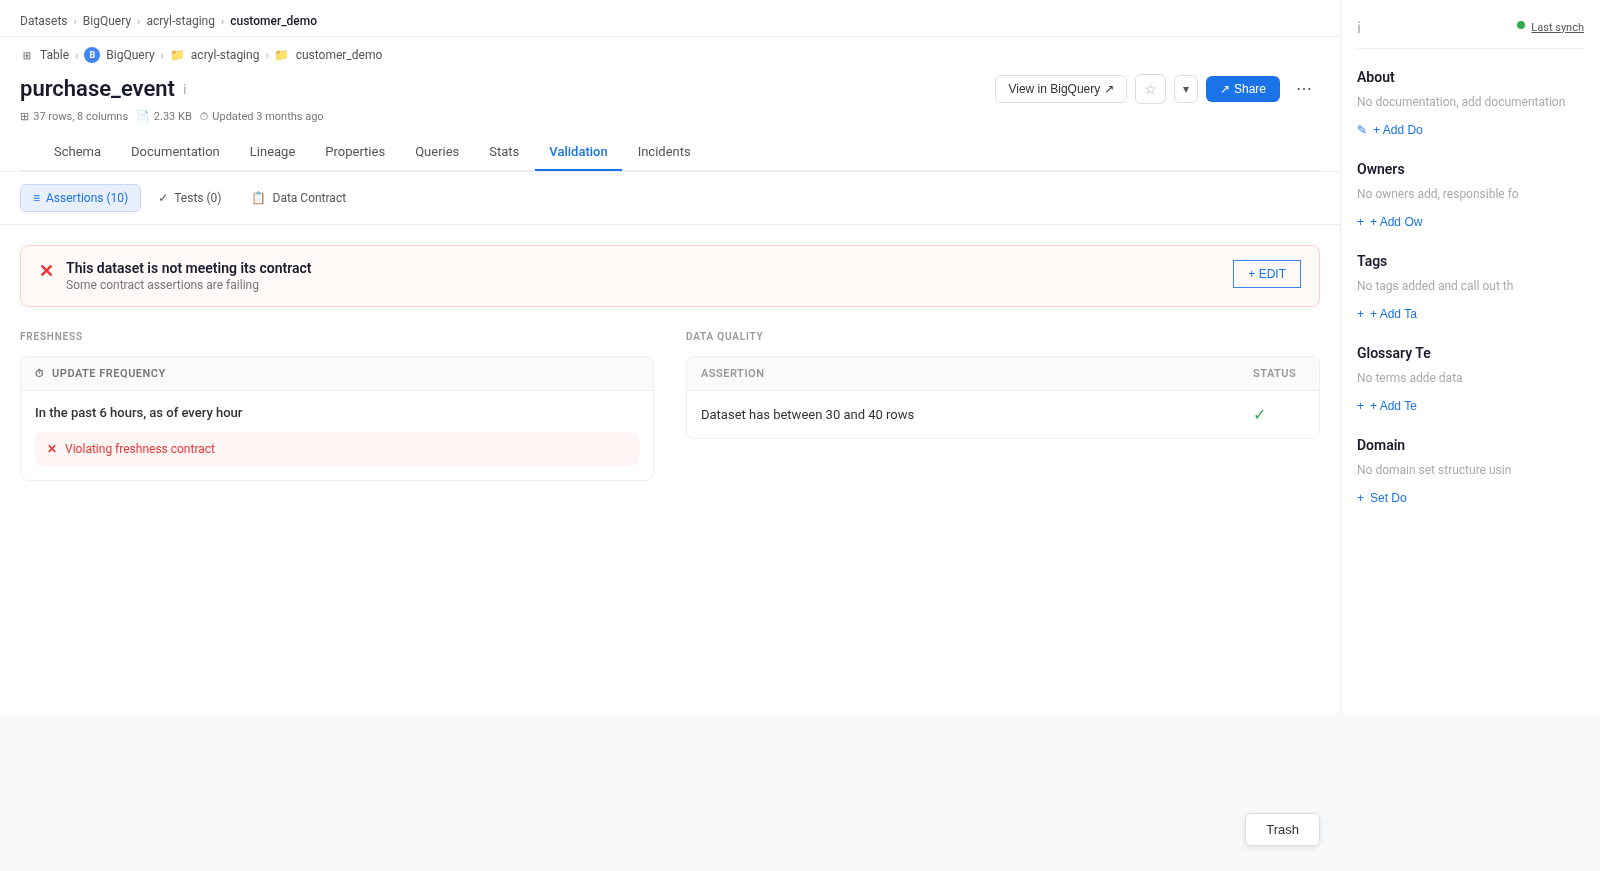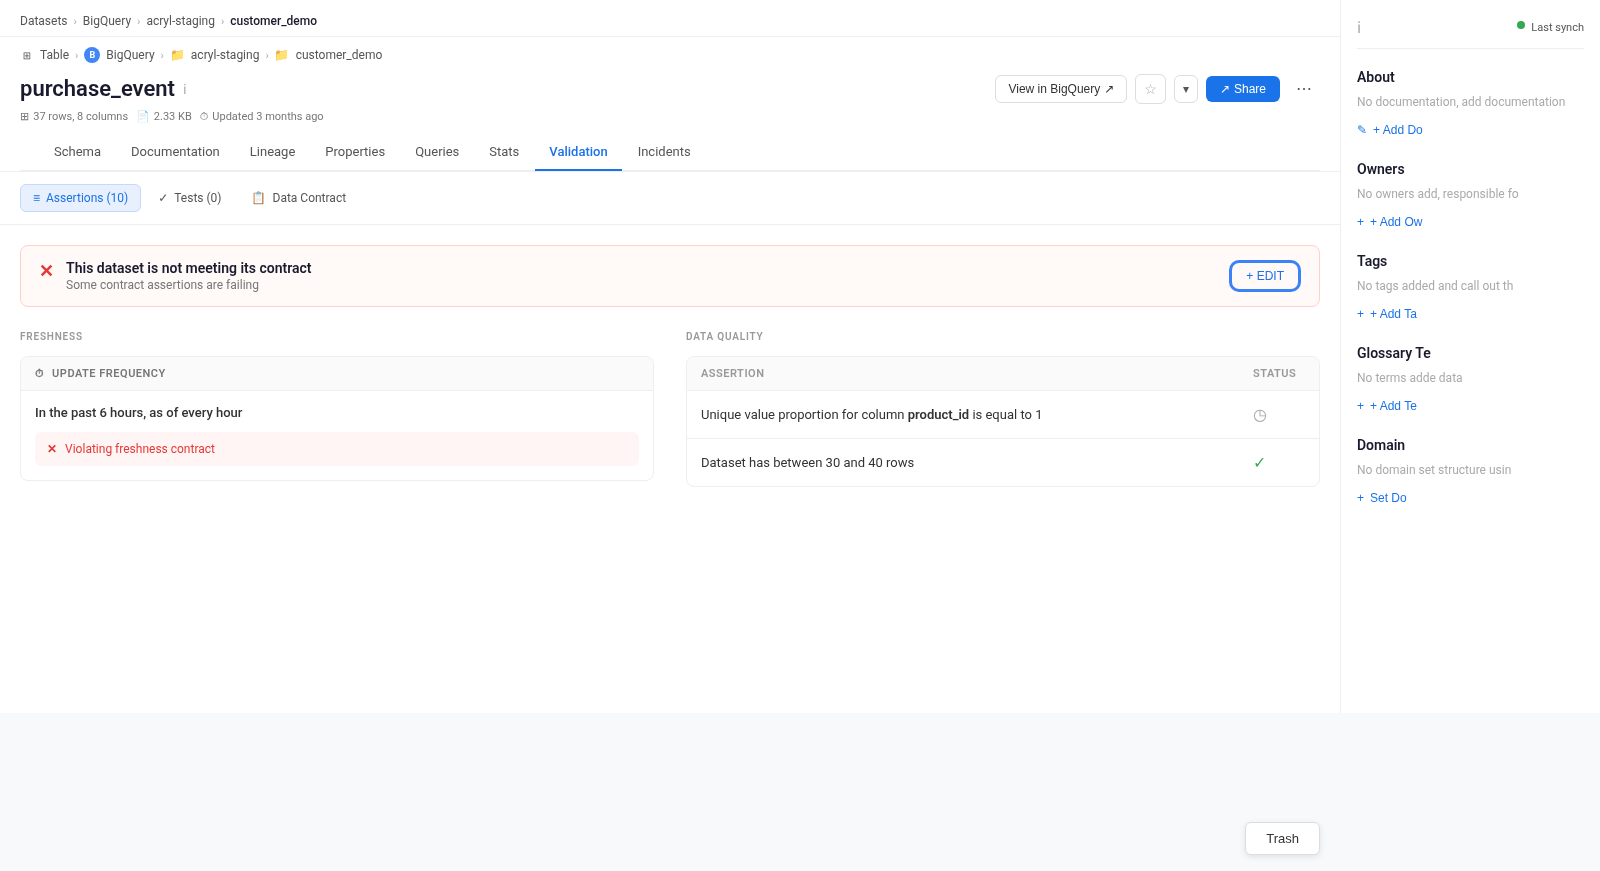--- a/index.html
+++ b/index.html
@@ -51,21 +51,21 @@
 
     
     .content { padding: 20px; }
 
     
     .alert-banner { display: flex; align-items: flex-start; justify-content: space-between; padding: 14px 18px; border: 1px solid #ffd0cc; border-radius: 8px; background: #fff9f8; margin-bottom: 24px; }
     .alert-left { display: flex; align-items: flex-start; gap: 12px; }
     .alert-x { color: #e53935; font-size: 18px; font-weight: bold; }
     .alert-title { font-size: 14px; font-weight: 600; color: #1a1a2e; }
     .alert-subtitle { font-size: 12px; color: #777; margin-top: 2px; }
-    .btn-edit { border: 3px solid #3b82f6; color: #1a73e8; background: none; padding: 6px 14px; border-radius: 10px; font-size: 12px; cursor: pointer; display: flex; align-items: center; gap: 4px; font-weight: 500; }
+    .btn-edit { border: 1px solid #3b82f6; color: #1a73e8; background: none; padding: 6px 14px; border-radius: 0; font-size: 12px; cursor: pointer; display: flex; align-items: center; gap: 4px; font-weight: 500; }
 
     
     .two-col { display: grid; grid-template-columns: 1fr 1fr; gap: 32px; }
 
     
     .section-label { font-size: 10px; font-weight: 600; color: #999; letter-spacing: 0.8px; text-transform: uppercase; margin-bottom: 14px; }
 
     
     .freshness-card { border: 1px solid #eee; border-radius: 8px; overflow: hidden; }
     .freshness-card-header { display: flex; align-items: center; gap: 8px; padding: 10px 14px; background: #fafafa; border-bottom: 1px solid #eee; font-size: 11px; font-weight: 600; color: #777; text-transform: uppercase; letter-spacing: 0.5px; }
@@ -83,31 +83,31 @@
     .check-icon { color: #34a853; font-size: 16px; }
     .pending-icon { color: #aaa; font-size: 16px; }
     .code-text { background: #f1f3f4; padding: 2px 6px; border-radius: 4px; font-family: monospace; font-size: 12px; }
     .meeting-row { background: #f6fff7; }
     .meeting-check { color: #34a853; font-size: 13px; margin-right: 6px; }
     .bold-text { font-weight: 600; }
 
     
     .right-sidebar { width: 260px; min-width: 260px; background: #fff; border-left: 1px solid #eee; padding: 16px; overflow-y: auto; display: flex; flex-direction: column; gap: 20px; }
     .sidebar-top { display: flex; align-items: center; justify-content: space-between; padding-bottom: 10px; border-bottom: 1px solid #eee; }
-    .last-sync { display: flex; align-items: flex-start; gap: 6px; font-size: 11px; color: #555; }
+    .last-sync { display: flex; align-items: flex-start; gap: 6px; font-size: 11px; color: #555; text-decoration: underline; }
     .sync-dot { width: 8px; height: 8px; border-radius: 50%; background: #34a853; }
     .info-btn { background: none; border: none; cursor: pointer; color: #aaa; font-size: 16px; }
 
     .sidebar-section { }
     .sidebar-section-title { font-size: 14px; font-weight: 600; color: #1a1a2e; margin-bottom: 8px; }
     .sidebar-empty { font-size: 12px; color: #aaa; line-height: 1.5; }
     .sidebar-btn { display: flex; align-items: center; gap: 6px; color: #1a73e8; font-size: 12px; cursor: pointer; background: none; border: none; padding: 4px 0; margin-top: 8px; }
 
     
-    .trash-btn-container { position: fixed; bottom: 16px; right: 280px; }
+    .trash-btn-container { position: fixed; bottom: 25px; right: 280px; }
     .btn-trash { border: 1px solid #ddd; background: white; padding: 8px 20px; border-radius: 6px; font-size: 13px; cursor: pointer; color: #333; box-shadow: 0 2px 6px rgba(0,0,0,0.1); }
   </style>
 </head>
 <body>
 
 <div class="app-container">
 
   <div class="main-content">
 
     <div class="breadcrumb">
@@ -235,30 +235,20 @@
           <div class="dq-card">
             <table class="dq-table">
               <thead>
                 <tr>
                   <th>ASSERTION</th>
                   <th class="status-col">STATUS</th>
                 </tr>
               </thead>
               <tbody>
 
-                <tr>
-                  <td>
-                    <span>Unique value proportion for column </span>
-                    <span class="bold-text">product_id</span>
-                    <span> is equal to 1</span>
-                  </td>
-                  <td class="status-col">
-                    <span class="pending-icon">◷</span>
-                  </td>
-                </tr>
 
                 <tr>
                   <td>Dataset has between 30 and 40 rows</td>
                   <td class="status-col">
                     <span class="check-icon">✓</span>
                   </td>
                 </tr>
 
 
               </tbody>

